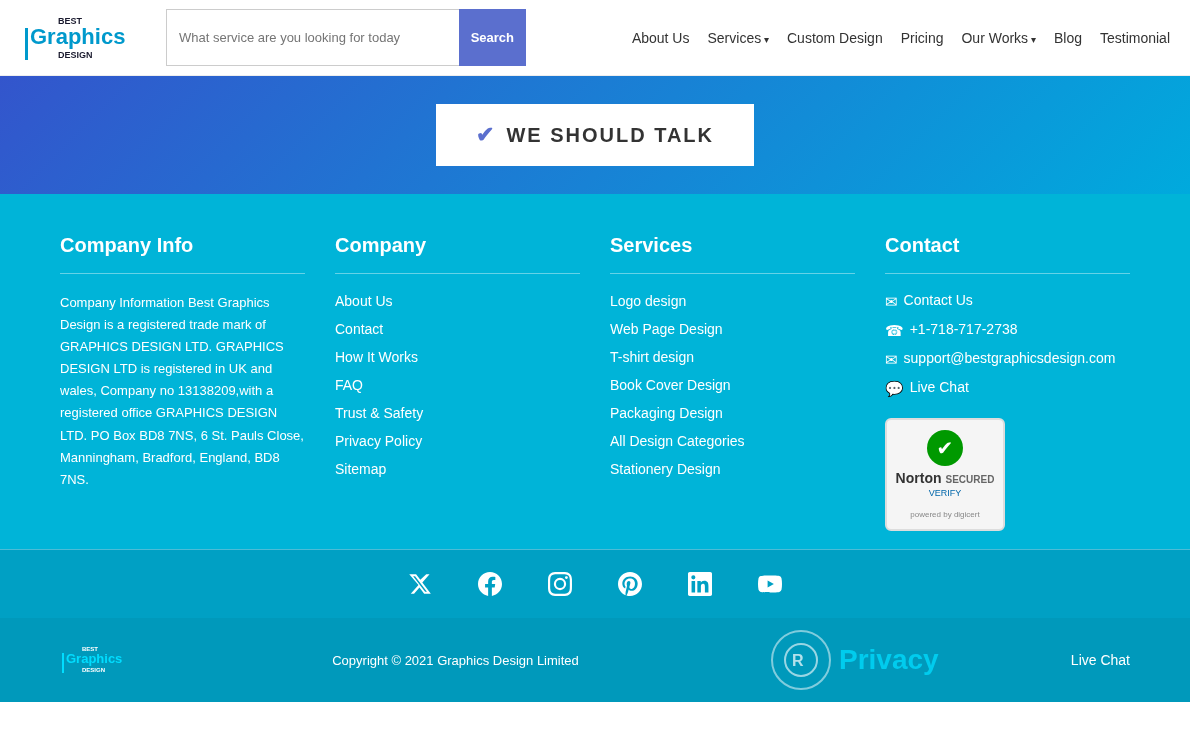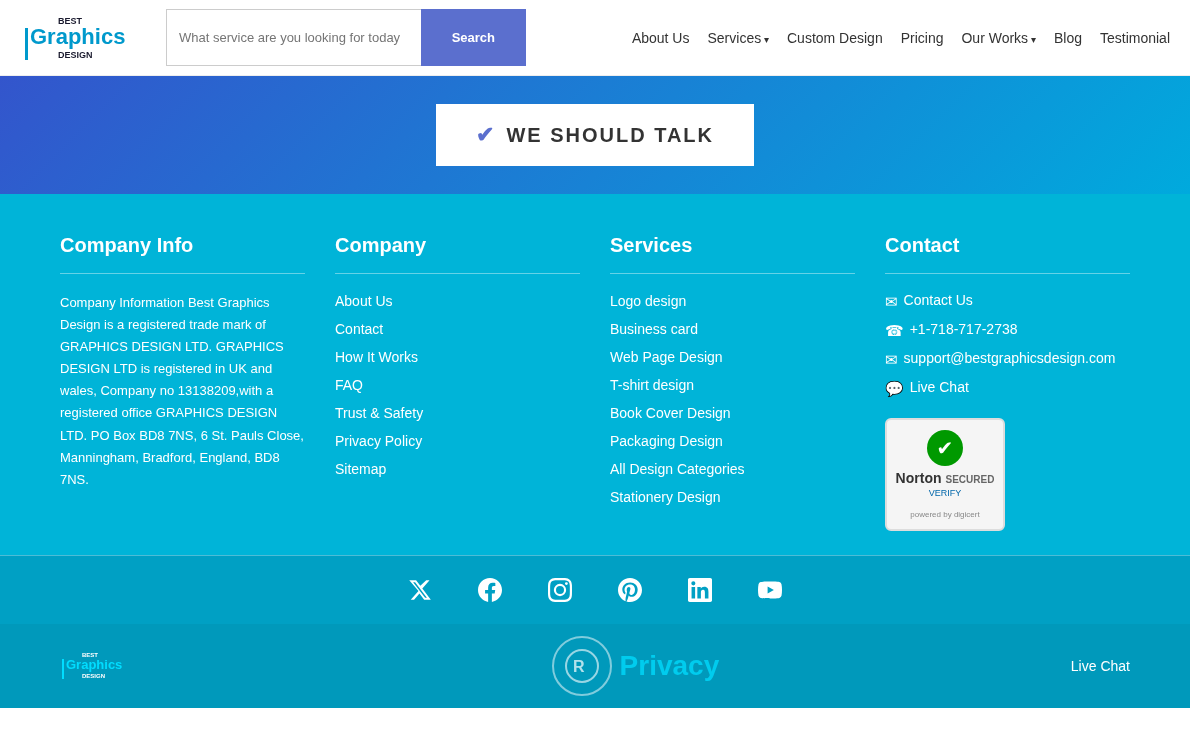--- a/index.html
+++ b/index.html
@@ -29,21 +29,21 @@
       border: 1px solid #ccc;
       border-right: none;
       font-size: 13px;
       outline: none;
       color: #999;
     }
     .search-btn {
       background: #5b6fce;
       color: #fff;
       border: none;
-      padding: 8px 31px;
+      padding: 8px 12px;
       font-size: 13px;
       cursor: pointer;
       font-weight: bold;
     }
     .nav {
       display: flex;
       align-items: center;
       gap: 18px;
       margin-left: auto;
     }
@@ -87,21 +87,21 @@
     
     .footer {
       background: #00b4d8;
       color: #fff;
       padding: 40px 60px 0;
     }
     .footer-cols {
       display: grid;
       grid-template-columns: 1fr 1fr 1fr 1fr;
       gap: 30px;
-      padding-bottom: 24px;
+      padding-bottom: 18px;
     }
     .footer-col h3 {
       font-size: 20px;
       font-weight: bold;
       margin-bottom: 16px;
       color: #fff;
     }
     .footer-col hr {
       border: none;
       border-top: 1px solid rgba(255,255,255,0.4);
@@ -279,21 +279,20 @@
         <li><a href="#">Privacy Policy</a></li>
         <li><a href="#">Sitemap</a></li>
       </ul>
     </div>
 
     <div class="footer-col">
       <h3>Services</h3>
       <hr>
       <ul>
         <li><a href="#">Logo design</a></li>
-        <li><a href="#">Business card</a></li>
         <li><a href="#">Web Page Design</a></li>
         <li><a href="#">T-shirt design</a></li>
         <li><a href="#">Book Cover Design</a></li>
         <li><a href="#">Packaging Design</a></li>
         <li><a href="#">All Design Categories</a></li>
         <li><a href="#">Stationery Design</a></li>
       </ul>
     </div>
 
     <div class="footer-col">
@@ -366,20 +365,21 @@
 <div class="footer-bottom-wrap">
   <div class="footer-bottom">
     <div class="footer-logo-small">
       <svg width="80" height="34" viewBox="0 0 80 34">
         <text x="22" y="10" font-size="6" font-weight="900" fill="#fff" font-family="Arial">BEST</text>
         <text x="6" y="22" font-size="13" font-weight="900" fill="#00ddff" font-family="Arial">Graphics</text>
         <text x="22" y="31" font-size="6" font-weight="900" fill="#fff" font-family="Arial">DESIGN</text>
         <rect x="2" y="12" width="2" height="20" fill="#00ddff"></rect>
       </svg>
     </div>
+    <span class="copyright">Copyright © 2021 Graphics Design Limited</span>
     <div class="revain-badge">
       <div class="revain-icon">
         <svg width="36" height="36" viewBox="0 0 36 36" fill="none">
           <circle cx="18" cy="18" r="16" stroke="rgba(255,255,255,0.6)" stroke-width="2"></circle>
           <text x="9" y="24" font-size="16" font-weight="bold" fill="rgba(255,255,255,0.7)" font-family="Arial">R</text>
         </svg>
       </div>
       <span class="revain-text">Privacy</span>
     </div>
     <span style="font-size:14px; color:#fff; margin-left: -60px;">Live Chat</span>

